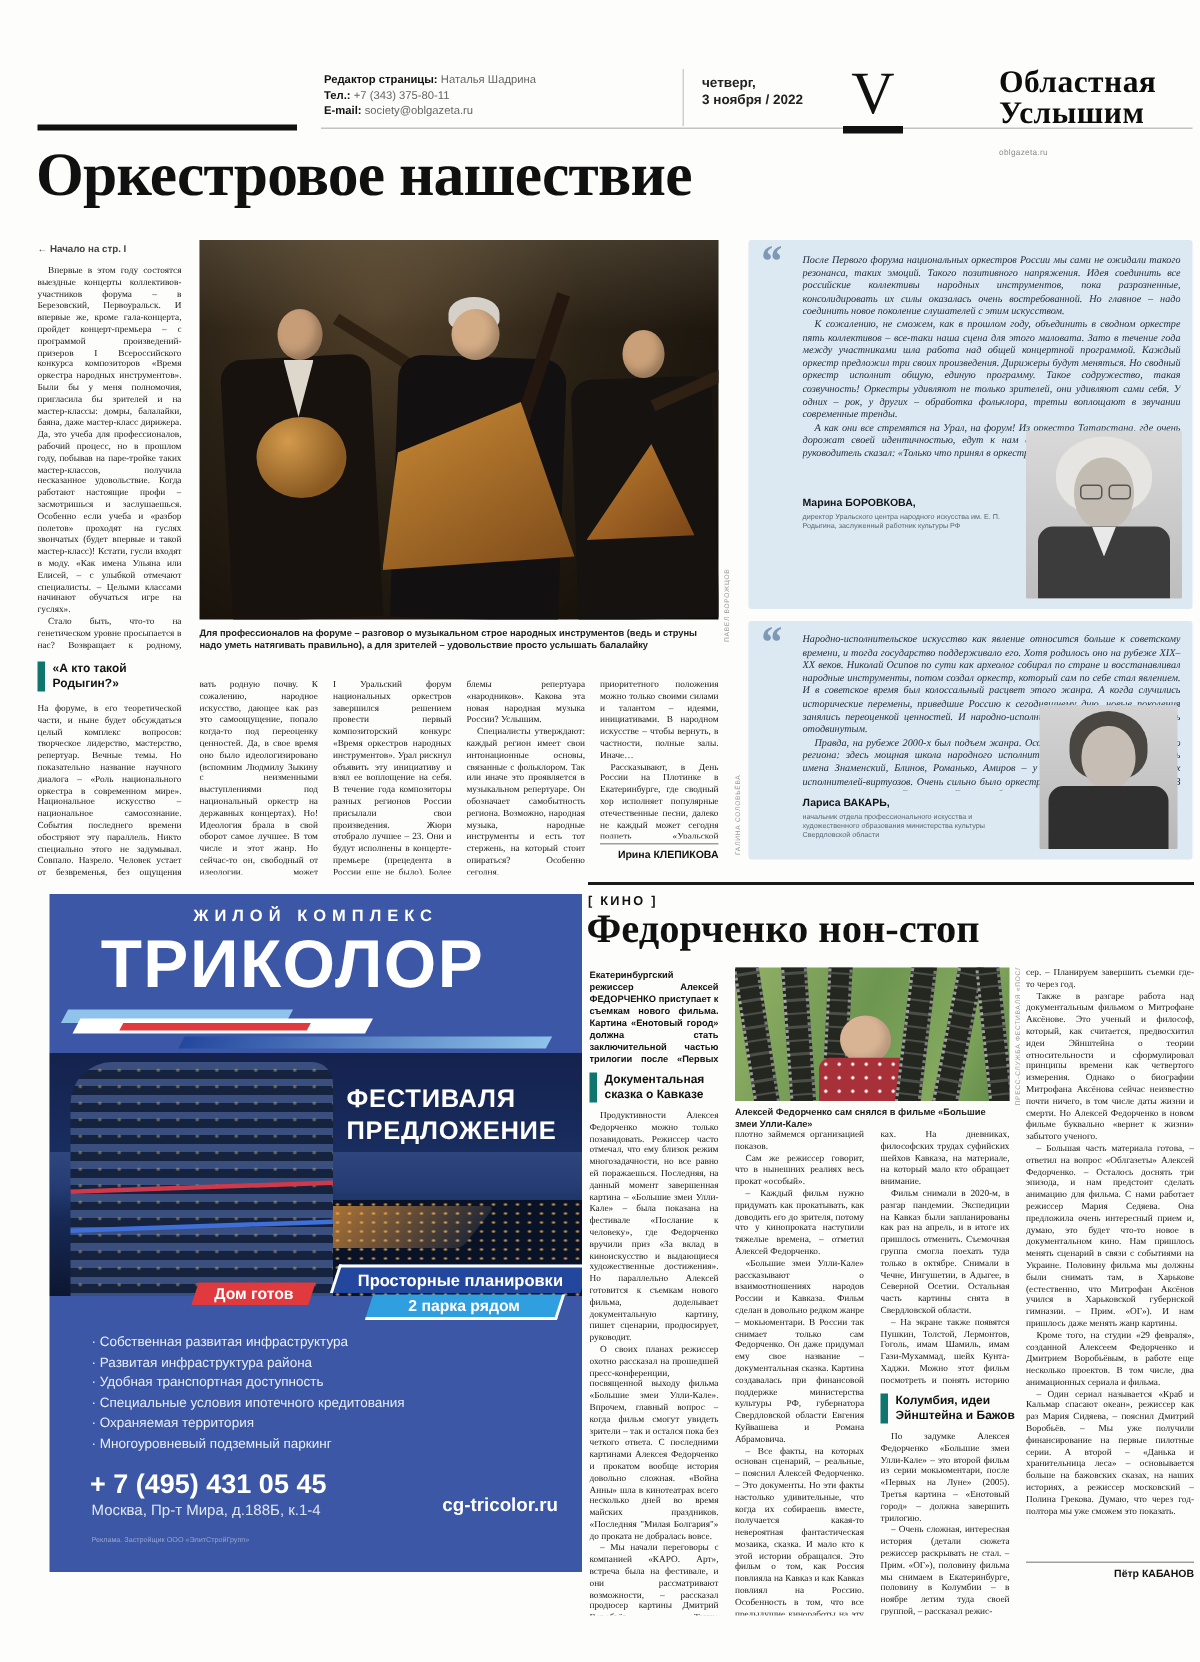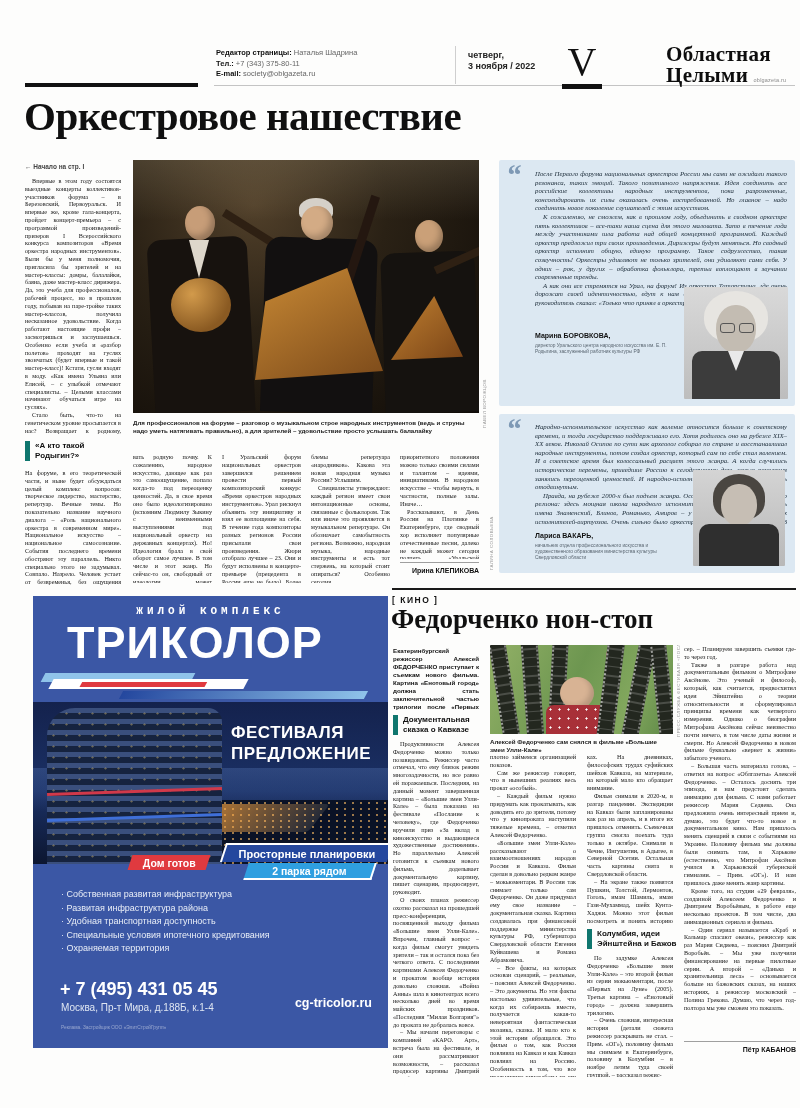--- a/index.html
+++ b/index.html
@@ -85,21 +85,21 @@
   <div class="abs date" style="left:468px;top:50px;">
     <div>четверг,</div>
     <div>3 ноября / 2022</div>
   </div>
 
   <div class="abs roman" style="left:560px;top:42px;">V</div>
   <div class="abs" style="left:562px;top:84px;width:40px;height:5px;background:#111;"></div>
 
   <div class="abs brand" style="left:666px;top:44px;">
     <div>Областная</div>
-    <div><span>Целыми</span>
+    <div><span>Услышим</span>
       <span class="brand-site">oblgazeta.ru</span></div>
   </div>
 
   <div class="abs headline" style="left:24px;top:96px;">Оркестровое нашествие</div>
 
   <div class="abs backref" style="left:25px;top:164px;">←  Начало на стр. I</div>
 
   <div class="abs body-col" style="left:25px;top:177px;width:96px;height:258px;">
       <p>Впервые в этом году состоятся выездные концерты коллективов-участников форума – в Березовский, Первоуральск. И впервые же, кроме гала-концерта, пройдет концерт-премьера – с программой произведений-призеров I Всероссийского конкурса композиторов «Время оркестра народных инструментов». Были бы у меня полномочия, пригласила бы зрителей и на мастер-классы: домры, балалайки, баяна, даже мастер-класс дирижера. Да, это учеба для профессионалов, рабочий процесс, но в прошлом году, побывав на паре-тройке таких мастер-классов, получила несказанное удовольствие. Когда работают настоящие профи – засмотришься и заслушаешься. Особенно если учеба и «разбор полетов» проходят на гуслях звончатых (будет впервые и такой мастер-класс)! Кстати, гусли входят в моду. «Как имена Ульяна или Елисей, – с улыбкой отмечают специалисты. – Целыми классами начинают обучаться игре на гуслях».</p>
       <p>Стало быть, что-то на генетическом уровне просыпается в нас? Возвращает к родному, национальному…</p>
@@ -235,21 +235,21 @@
       <p>сер. – Планируем завершить съемки где-то через год.</p>
       <p>Также в разгаре работа над документальным фильмом о Митрофане Аксёнове. Это ученый и философ, который, как считается, предвосхитил идеи Эйнштейна о теории относительности и сформулировал принципы времени как четвертого измерения. Однако о биографии Митрофана Аксёнова сейчас неизвестно почти ничего, в том числе даты жизни и смерти. Но Алексей Федорченко в новом фильме буквально «вернет к жизни» забытого ученого.</p>
       <p>– Большая часть материала готова, – ответил на вопрос «Облгазеты» Алексей Федорченко. – Осталось доснять три эпизода, и нам предстоит сделать анимацию для фильма. С нами работает режиссер Мария Седяева. Она предложила очень интересный прием и, думаю, это будет что-то новое в документальном кино. Нам пришлось менять сценарий в связи с событиями на Украине. Половину фильма мы должны были снимать там, в Харькове (естественно, что Митрофан Аксёнов учился в Харьковской губернской гимназии. – Прим. «ОГ»). И нам пришлось даже менять жанр картины.</p>
       <p>Кроме того, на студии «29 февраля», созданной Алексеем Федорченко и Дмитрием Воробьёвым, в работе еще несколько проектов. В том числе, два анимационных сериала и фильма.</p>
       <p>– Один сериал называется «Краб и Кальмар спасают океан», режиссер как раз Мария Сидяева, – пояснил Дмитрий Воробьёв. – Мы уже получили финансирование на первые пилотные серии. А второй – «Данька и хранительница леса» – основывается больше на бажовских сказах, на наших историях, а режиссер московский – Полина Грекова. Думаю, что через год-полтора мы уже сможем это показать.</p>
     </div>
   <div class="abs hairline" style="left:684px;top:1041px;width:112px;"></div>
   <div class="abs byline" style="left:684px;top:1045px;width:112px;">Пётр КАБАНОВ</div>
 
   <div class="abs ad" style="left:33px;top:596px;width:355px;height:452px;">
-    <div class="abs ad-label" style="left:0;top:10px;width:355px;font-family:Liberation Mono, monospace;">ЖИЛОЙ КОМПЛЕКС</div>
+    <div class="abs ad-label" style="left:0;top:10px;width:355px;">ЖИЛОЙ КОМПЛЕКС</div>
     <div class="abs ad-name" style="left:0;top:24px;width:324px;">ТРИКОЛОР</div>
 
     <div class="abs" style="left:10px;top:76px;width:335px;height:32px;">
       <div class="abs" style="left:0;top:1px;width:150px;height:9px;background:#8fc3ea;transform:skewX(-28deg);"></div>
       <div class="abs" style="left:8px;top:7px;width:195px;height:10px;background:#fff;transform:skewX(-28deg);"></div>
       <div class="abs" style="left:38px;top:10px;width:125px;height:4.5px;background:#e03a3f;transform:skewX(-28deg);"></div>
       <div class="abs" style="left:78px;top:19px;width:245px;height:8px;background:linear-gradient(90deg,#24479e,#8fc3ea);transform:skewX(-28deg);"></div>
     </div>
 
     <div class="abs photo-frame" style="left:0;top:106px;width:355px;height:162px;background:linear-gradient(to bottom,#14224d 0%,#1b3166 55%,#0c1630 100%);">
@@ -279,20 +279,21 @@
     <div class="abs ribbon" style="left:213px;top:267px;width:126px;height:15px;background:#2f9fe0;border-bottom:2px solid #fff;border-right:2px solid #fff;">
       <span style="font-size:10.5px;">2 парка рядом</span>
     </div>
 
     <div class="abs ad-bullets" style="left:28px;top:292px;width:310px;">
         <p>Собственная развитая инфраструктура</p>
         <p>Развитая инфраструктура района</p>
         <p>Удобная транспортная доступность</p>
         <p>Специальные условия ипотечного кредитования</p>
         <p>Охраняемая территория</p>
+        <p>Многоуровневый подземный паркинг</p>
       </div>
 
     <div class="abs ad-phone" style="left:27px;top:384px;">+ 7 (495) 431 05 45</div>
     <div class="abs ad-addr" style="left:28px;top:407px;">Москва, Пр-т Мира, д.188Б, к.1-4</div>
     <div class="abs ad-site" style="right:16px;top:401px;">cg-tricolor.ru</div>
     <div class="abs ad-disc" style="left:28px;top:430px;">Реклама. Застройщик ООО «ЭлитСтройГрупп»</div>
   </div>
 
 </div>
 

